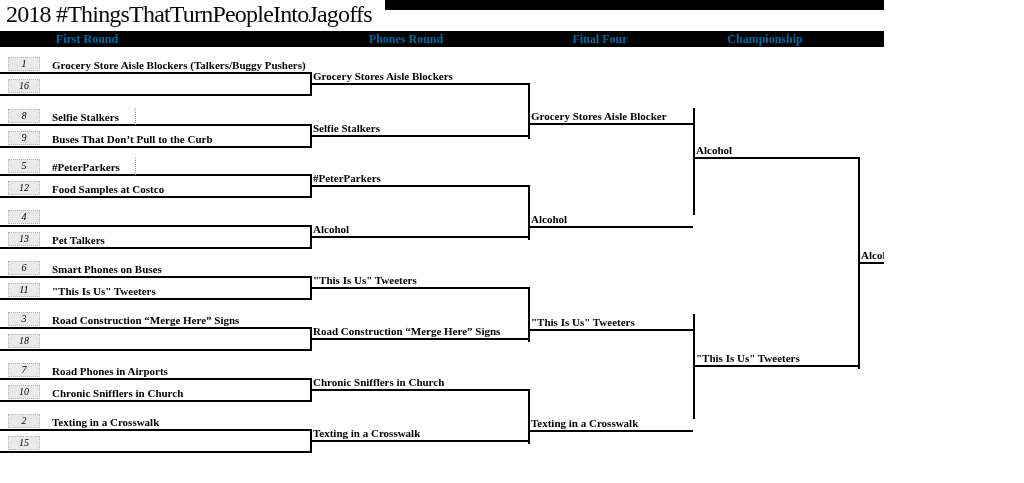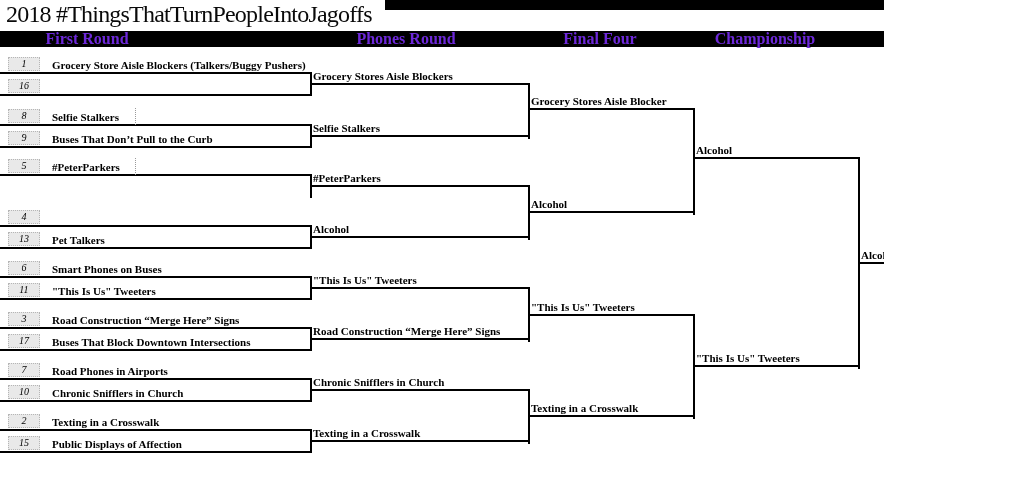--- a/index.html
+++ b/index.html
@@ -3,32 +3,32 @@
 <meta charset="utf-8">
 <style>
   html,body{margin:0;padding:0;background:#fff;}
   #stage{position:relative;width:884px;height:483px;background:#ffffff;overflow:hidden;
          font-family:Liberation Serif, serif;color:#000;}
   
   .title{position:absolute;left:6px;top:1px;font-size:24px;font-weight:400;letter-spacing:-0.8px;color:#0a0a0a;white-space:nowrap;}
   .top-strip{position:absolute;left:385px;top:0;width:639px;height:10px;background:#000;}
   
   .hdrbar{position:absolute;left:0;top:31px;width:1024px;height:16px;background:#000;}
-  .hdr{position:absolute;top:32px;transform:translateX(-50%);color:#6d28d9;font-size:16px;font-weight:700;white-space:nowrap;line-height:14px;}
+  .hdr{position:absolute;top:32px;transform:translateX(-50%);color:#0369a1;font-size:12px;font-weight:700;white-space:nowrap;line-height:14px;}
   
   .fr{position:absolute;left:0;width:310px;height:16px;border-bottom:2px solid #000;
       display:flex;align-items:flex-end;white-space:nowrap;}
   .seed{flex:0 0 30px;margin-left:8px;margin-bottom:1px;height:12px;line-height:12px;background:#e9e9e9;
         border:1px dotted #b5b5b5;font-size:10px;font-style:italic;text-align:center;}
   .tname{margin-left:12px;font-size:11px;font-weight:700;line-height:14px;}
   
   .adv{position:absolute;height:16px;border-bottom:2px solid #000;display:flex;align-items:flex-end;
        padding-left:3px;box-sizing:content-box;font-size:11px;font-weight:700;white-space:nowrap;line-height:14px;}
   .sr{left:310px;width:215px;}
-  .ff{left:528px;width:162px;}
+  .ff{left:528px;width:162px;margin-top:15px;}
   .ch{left:693px;width:162px;}
   .wn{left:858px;width:161px;}
   
   .vln{position:absolute;width:2px;background:#000;}
   
   .dot{position:absolute;width:0;border-left:1px dotted #9a9a9a;}
 </style>
 </head>
 <body>
 
@@ -56,58 +56,60 @@
       <span class="tname">Selfie Stalkers</span>
     </div>
   <div class="fr" style="top:130px">
       <span class="seed">9</span>
       <span class="tname">Buses That Don’t Pull to the Curb</span>
     </div>
   <div class="fr" style="top:158px">
       <span class="seed">5</span>
       <span class="tname">#PeterParkers</span>
     </div>
+  <div class="fr" style="top:180px">
+      <span class="seed">12</span>
+      <span class="tname">Food Samples at Costco</span>
+    </div>
   <div class="fr" style="top:209px">
       <span class="seed">4</span>
     </div>
   <div class="fr" style="top:231px">
       <span class="seed">13</span>
       <span class="tname">Pet Talkers</span>
     </div>
   <div class="fr" style="top:260px">
       <span class="seed">6</span>
       <span class="tname">Smart Phones on Buses</span>
     </div>
   <div class="fr" style="top:282px">
       <span class="seed">11</span>
       <span class="tname">"This Is Us" Tweeters</span>
     </div>
   <div class="fr" style="top:311px">
       <span class="seed">3</span>
       <span class="tname">Road Construction “Merge Here” Signs</span>
     </div>
   <div class="fr" style="top:333px">
-      <span class="seed">17</span>
-      <span class="tname">Buses That Block Downtown Intersections</span>
+      <span class="seed">18</span>
     </div>
   <div class="fr" style="top:362px">
       <span class="seed">7</span>
       <span class="tname">Road Phones in Airports</span>
     </div>
   <div class="fr" style="top:384px">
       <span class="seed">10</span>
       <span class="tname">Chronic Snifflers in Church</span>
     </div>
   <div class="fr" style="top:413px">
       <span class="seed">2</span>
       <span class="tname">Texting in a Crosswalk</span>
     </div>
   <div class="fr" style="top:435px">
       <span class="seed">15</span>
-      <span class="tname">Public Displays of Affection</span>
     </div>
 
   <div class="vln" style="left:310px;top:72px;height:24px"></div>
   <div class="vln" style="left:310px;top:124px;height:24px"></div>
   <div class="vln" style="left:310px;top:174px;height:24px"></div>
   <div class="vln" style="left:310px;top:225px;height:24px"></div>
   <div class="vln" style="left:310px;top:276px;height:24px"></div>
   <div class="vln" style="left:310px;top:327px;height:24px"></div>
   <div class="vln" style="left:310px;top:378px;height:24px"></div>
   <div class="vln" style="left:310px;top:429px;height:24px"></div>

